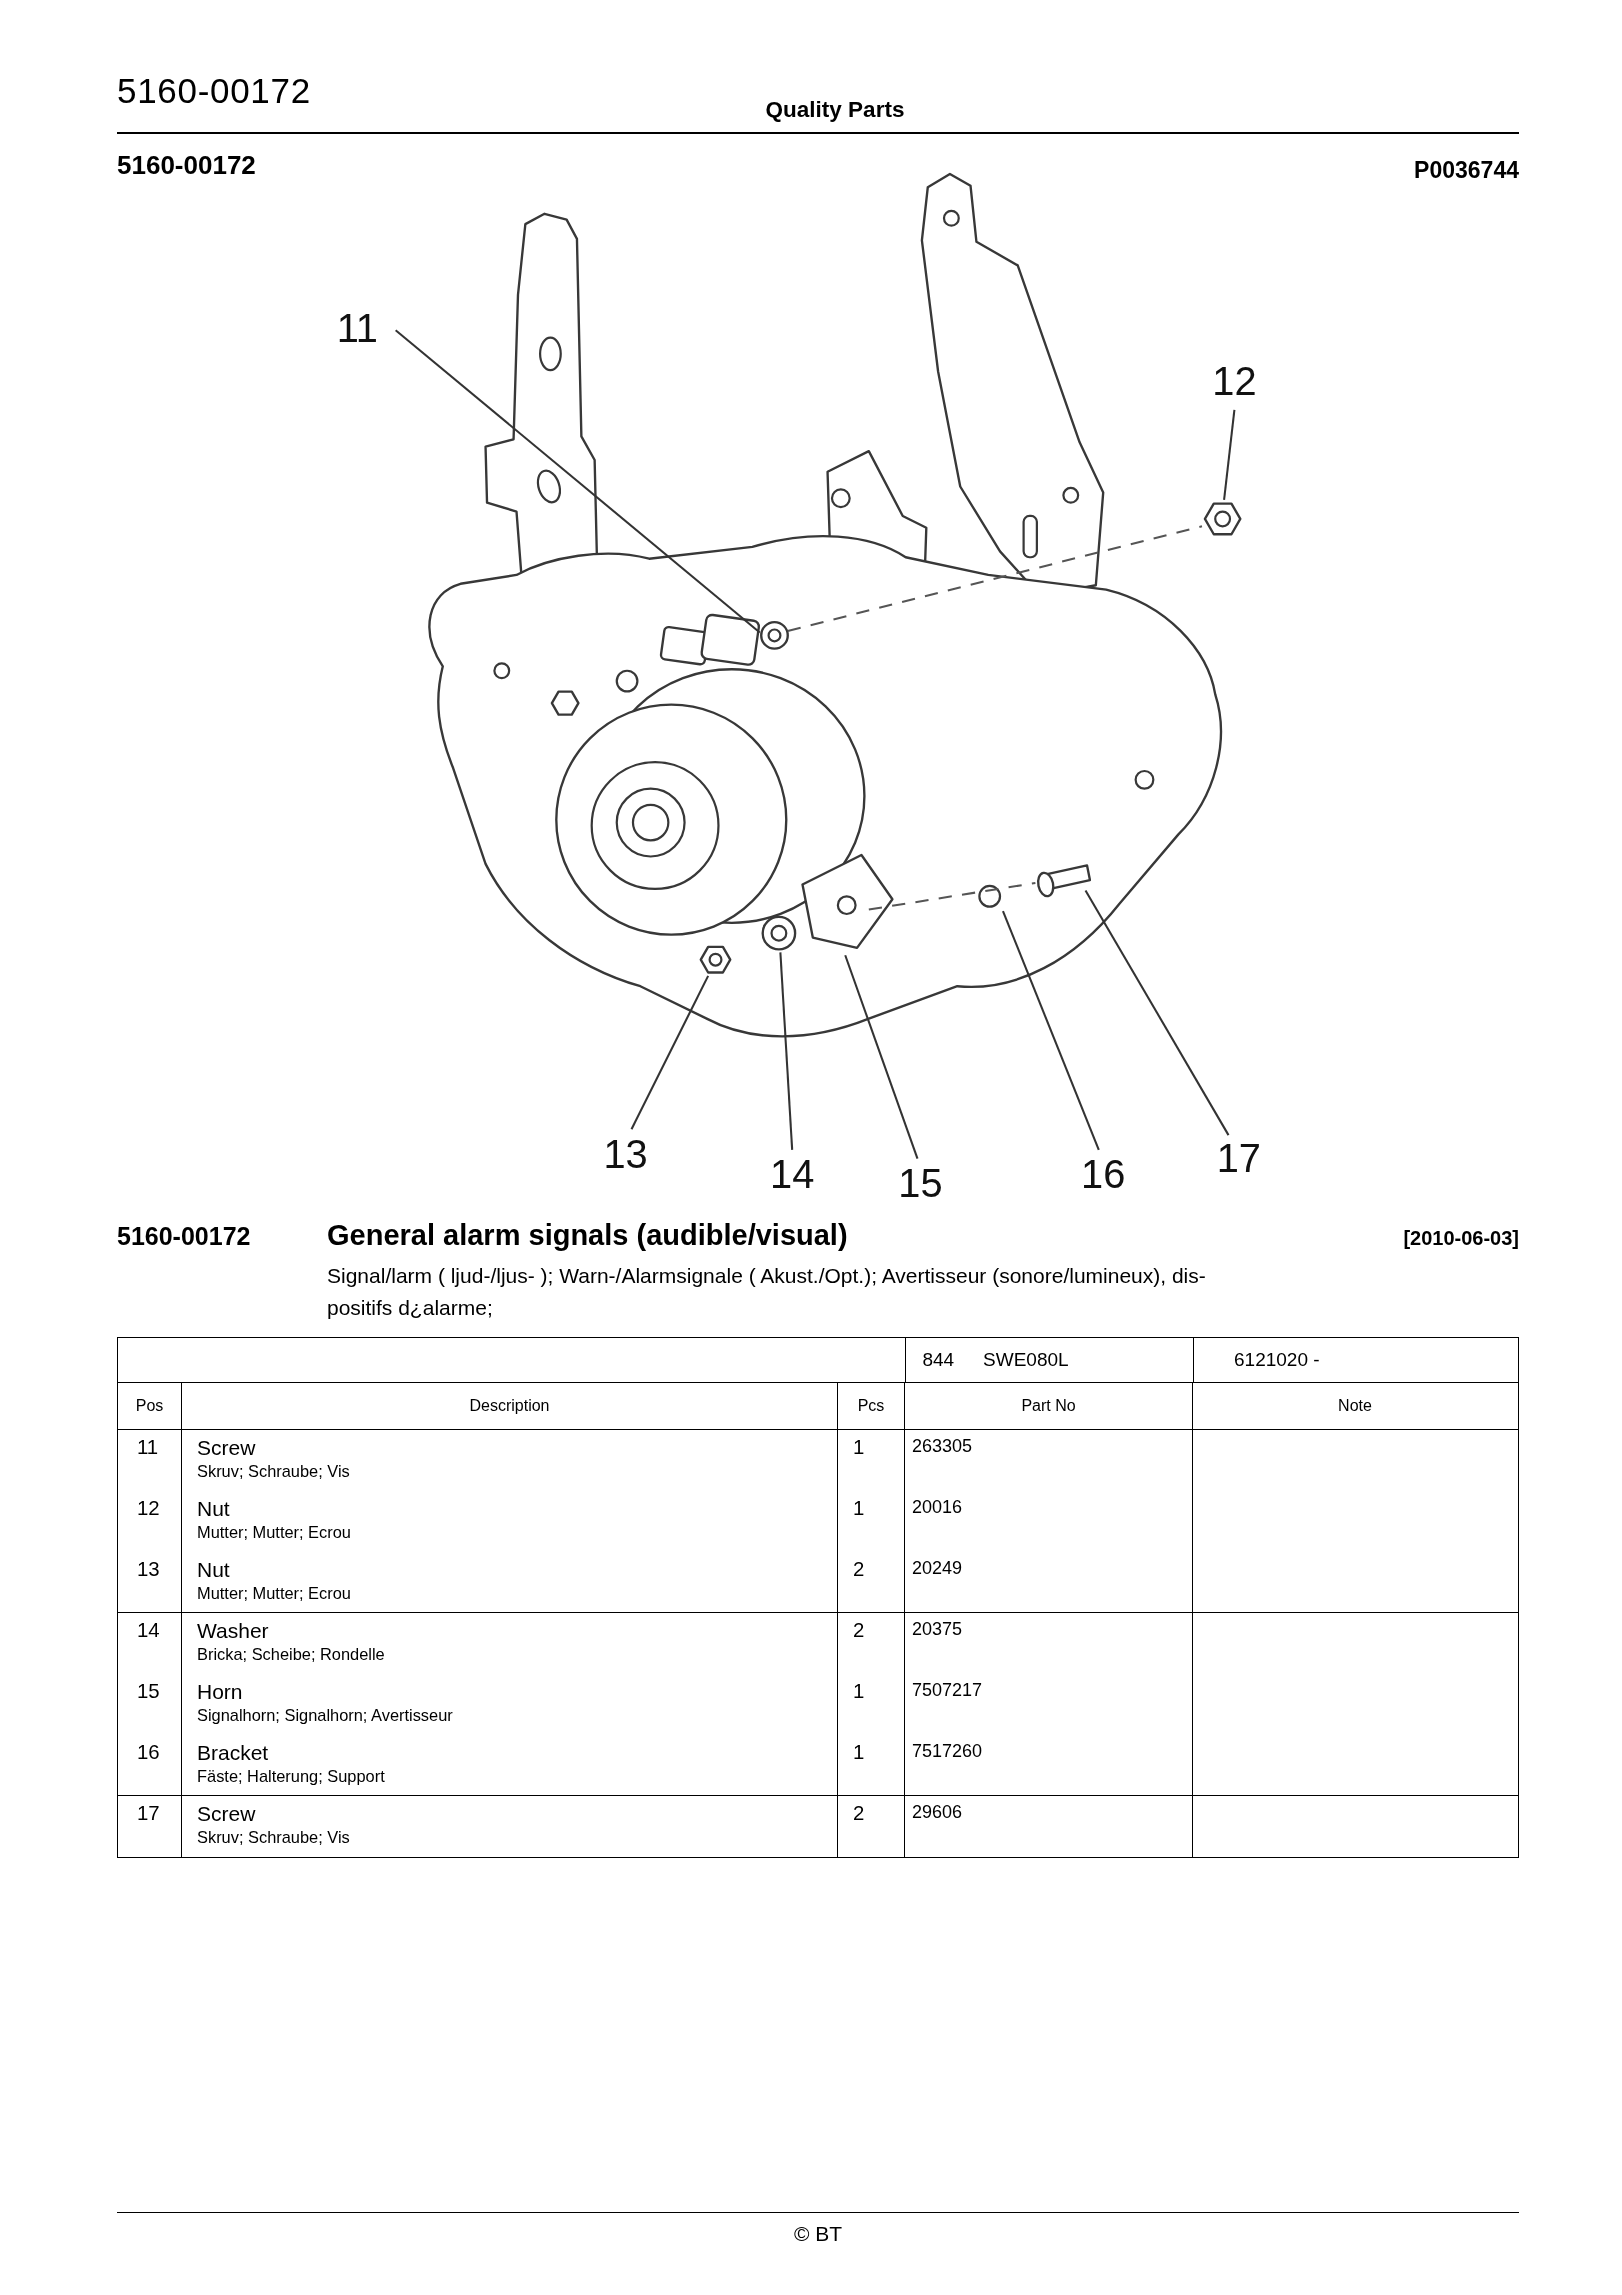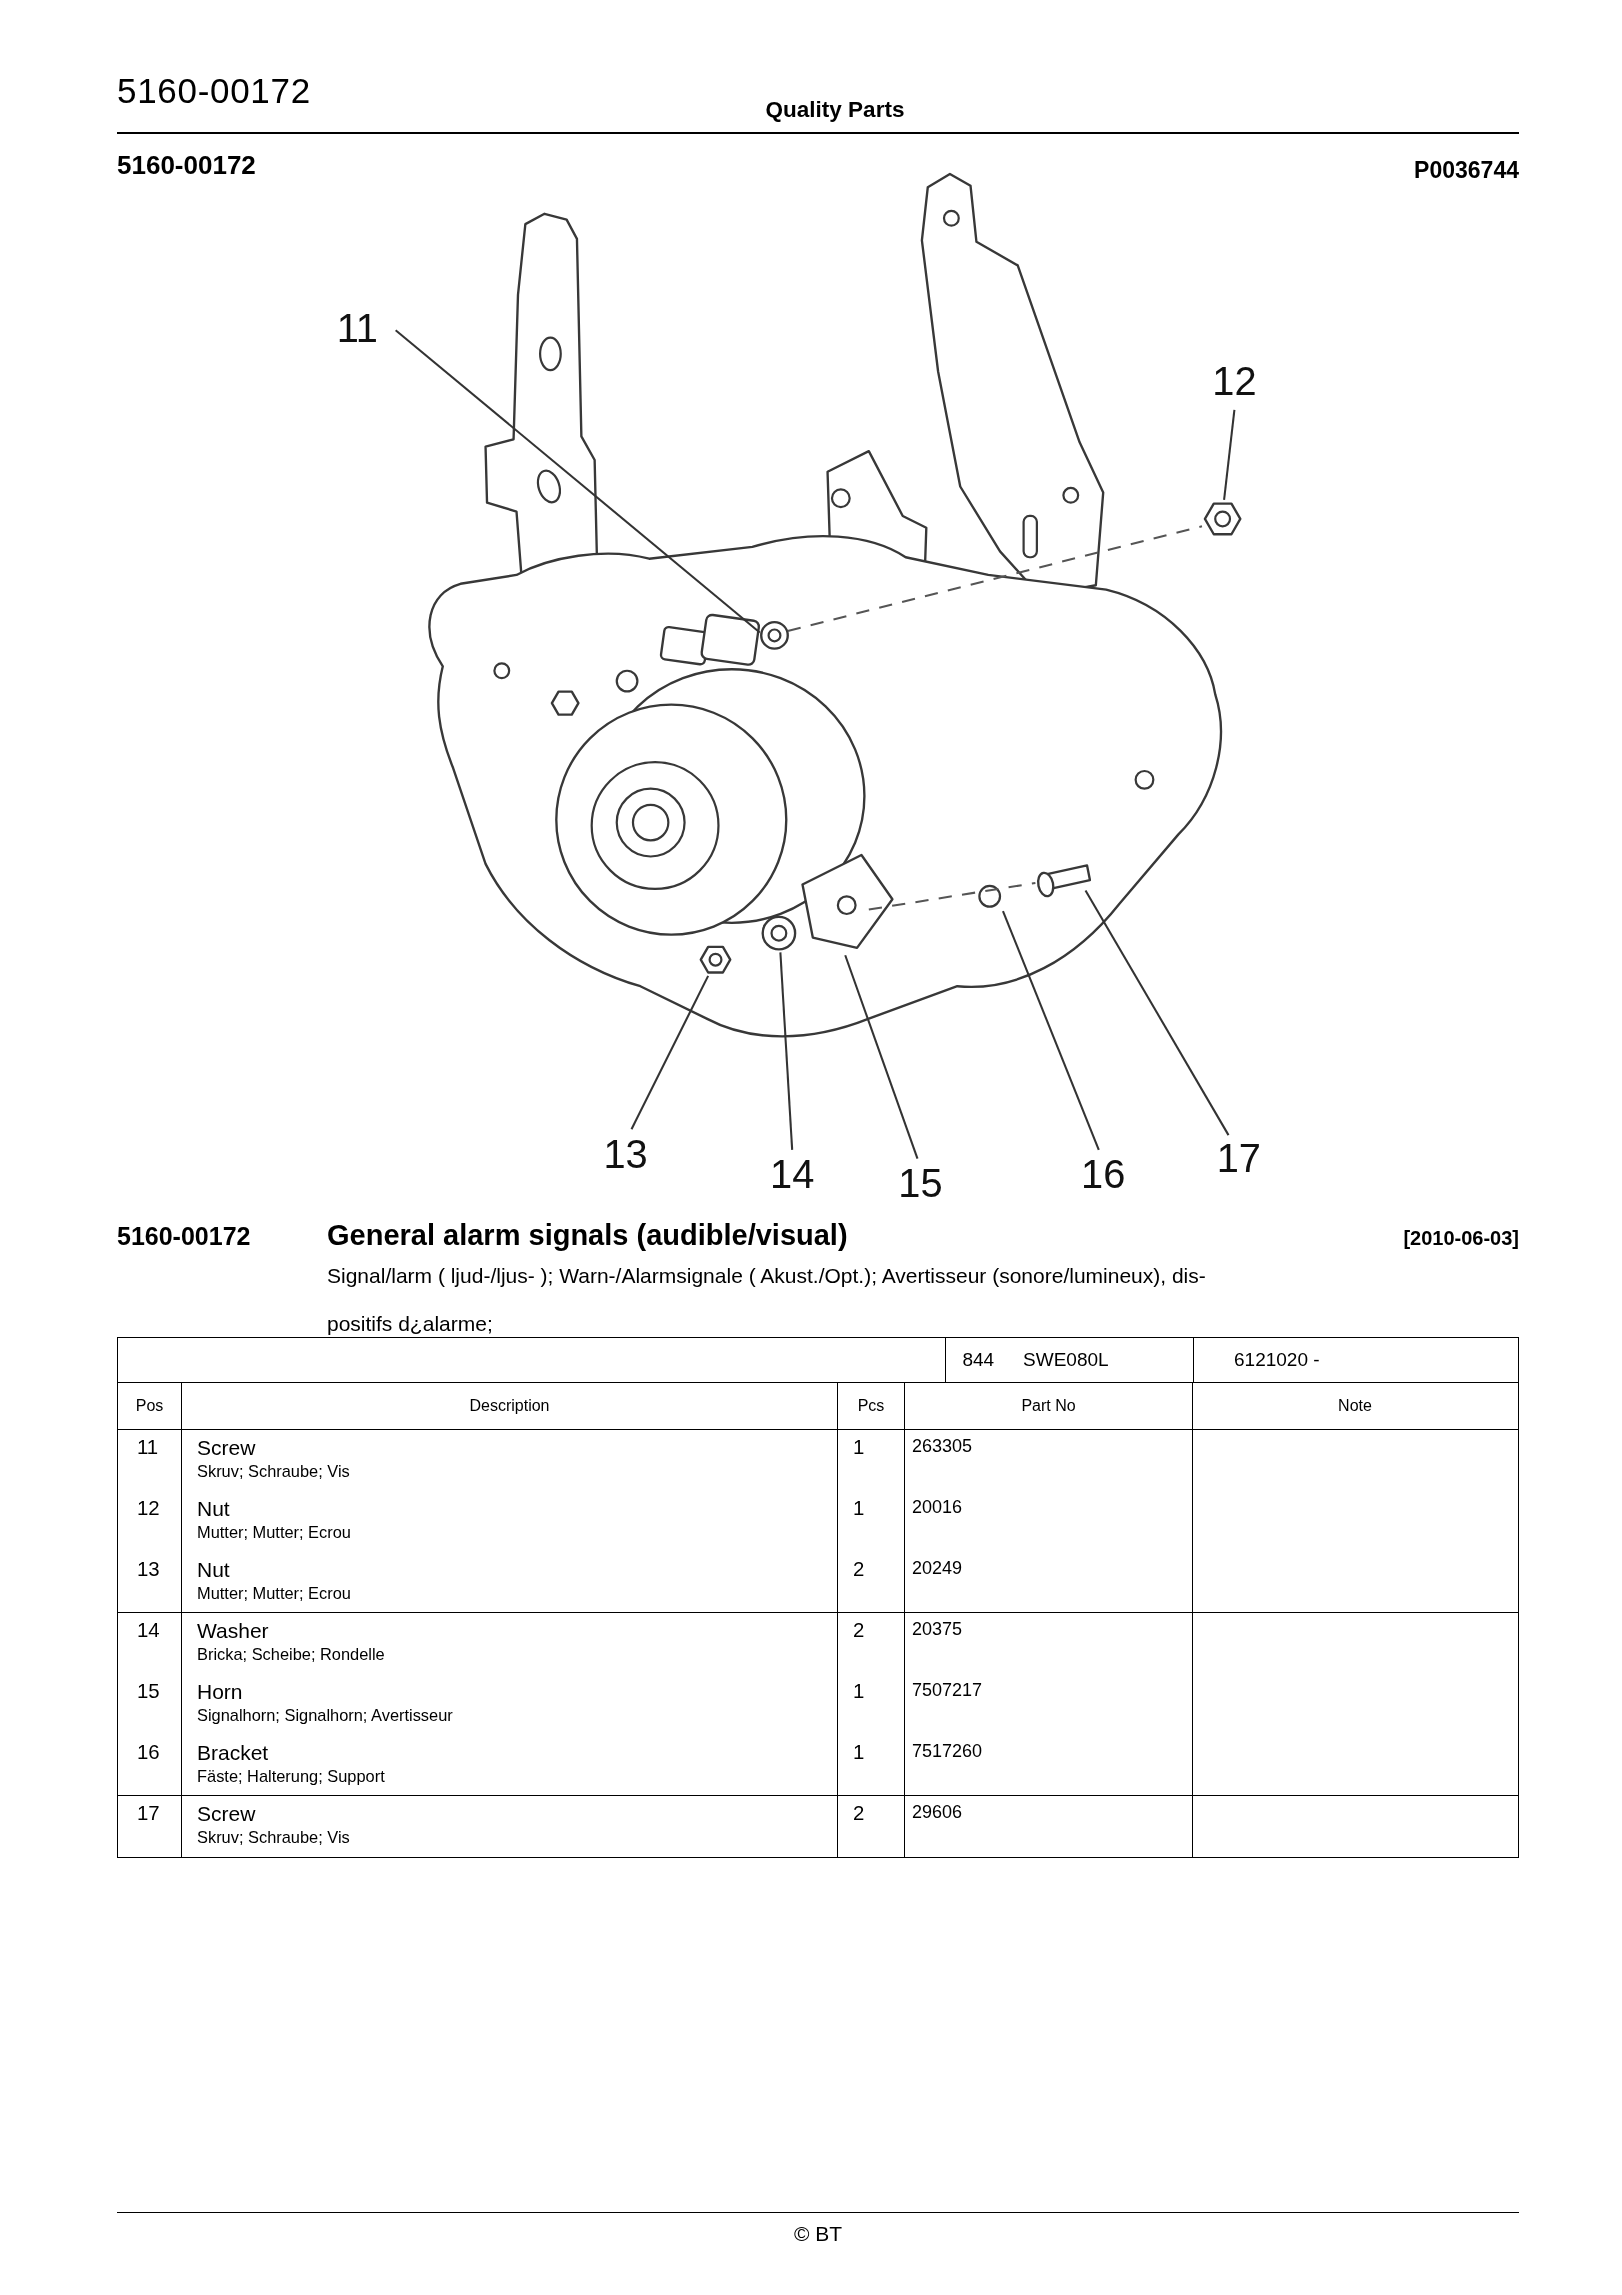--- a/index.html
+++ b/index.html
@@ -20,27 +20,27 @@
   svg text{font-family:"Liberation Sans",sans-serif;font-size:27px;fill:#111;}
   .part{fill:#ffffff;stroke:#383838;stroke-width:1.6;stroke-linejoin:round;}
   .hole{fill:#ffffff;stroke:#383838;stroke-width:1.5;}
   .leader{fill:none;stroke:#333;stroke-width:1.4;}
   .dashed{fill:none;stroke:#555;stroke-width:1.4;stroke-dasharray:9 7;}
   
   .sec-code{left:117px;top:1222px;font-size:25px;font-weight:700;}
   .sec-title{left:327px;top:1219px;font-size:29px;font-weight:700;}
   .sec-date{right:103px;top:1227px;font-size:20px;font-weight:700;}
   .sec-sub1{left:327px;top:1264px;font-size:21px;}
-  .sec-sub2{left:327px;top:1296px;font-size:21px;margin-top:16px;}
+  .sec-sub2{left:327px;top:1296px;font-size:21px;}
   
   .ptable{left:117px;top:1337px;width:1402px;border:1.4px solid #000;box-sizing:border-box;background:#fff;}
   .band{display:grid;grid-template-columns:787px 288px 325px;border-bottom:1.4px solid #000;height:44px;align-items:center;font-size:19px;}
   .band .bcell{height:100%;display:flex;align-items:center;box-sizing:border-box;}
   .band .bcell + .bcell{border-left:1.4px solid #000;}
-  .band .model-cell{padding-left:16.4px;gap:29px;margin-left:40px;}
+  .band .model-cell{padding-left:16.4px;gap:29px;}
   .band .serial-cell{padding-left:40px;}
   .thead{display:grid;grid-template-columns:63px 656px 67px 288px 325px;border-bottom:1.4px solid #000;height:46px;align-items:center;font-size:16px;}
   .thead div{text-align:center;box-sizing:border-box;height:100%;display:flex;align-items:center;justify-content:center;}
   .thead div + div{border-left:1.4px solid #000;}
   .trow{display:grid;grid-template-columns:63px 656px 67px 288px 325px;min-height:61px;box-sizing:border-box;}
   .trow.group-end{border-bottom:1.4px solid #000;}
   .trow:last-child{border-bottom:none;}
   .tcell{box-sizing:border-box;padding-top:5.5px;}
   .tcell + .tcell{border-left:1.4px solid #000;}
   .c-pos{padding-left:19px;font-size:20.4px;}

